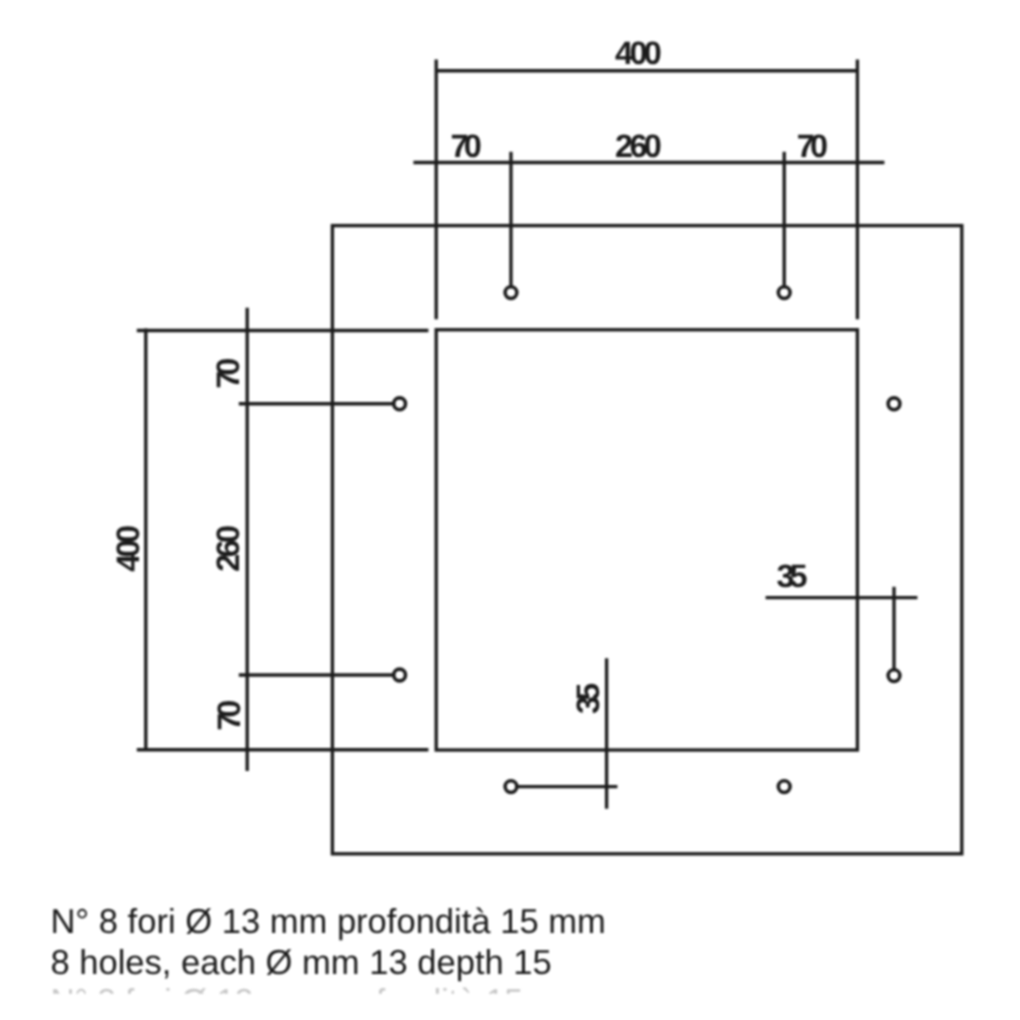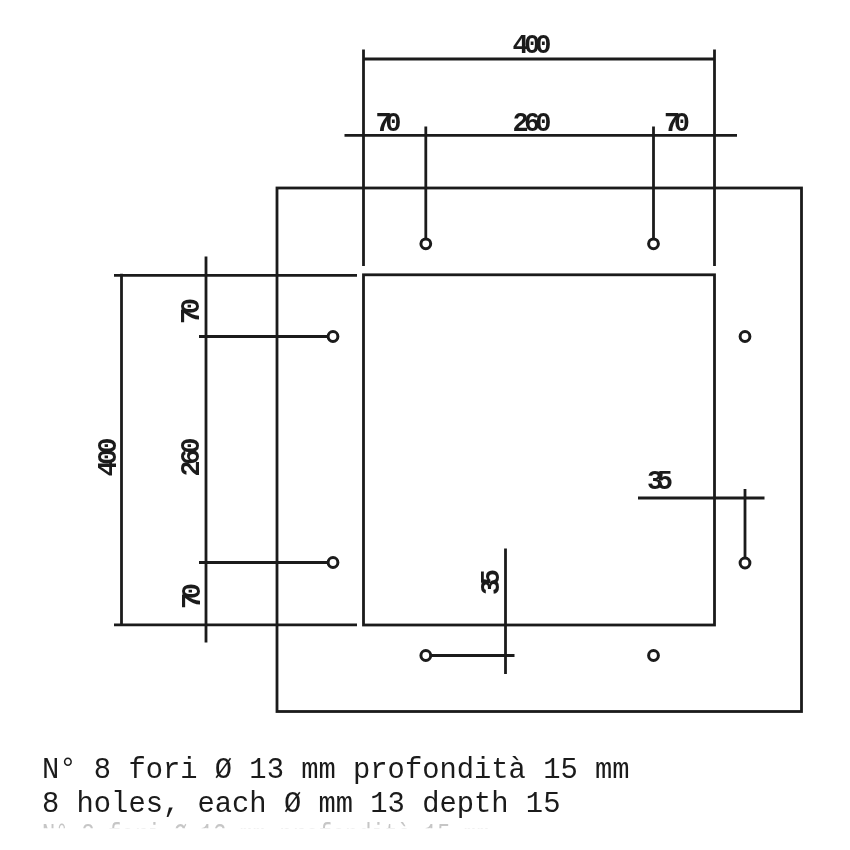--- a/index.html
+++ b/index.html
@@ -1,17 +1,17 @@
 <!DOCTYPE html>
 <html><head>
 <meta charset="utf-8">
 <style>
   html,body{margin:0;padding:0;background:#ffffff;}
   .page{position:relative;width:850px;height:850px;background:#fff;overflow:hidden;
-        font-family:Liberation Mono, monospace;}
+        font-family:Liberation Sans, sans-serif;}
   svg{position:absolute;left:0;top:0;filter:blur(0.75px);}
   text{fill:#1b1b1b;}
 </style>
 </head>
 <body>
 <div class="page">
 <svg width="850" height="850" viewBox="0 0 850 850">
   <g stroke="#1b1b1b" stroke-width="2.8" fill="none">
 
     <rect x="277" y="188" width="524.5" height="523.5"></rect>

